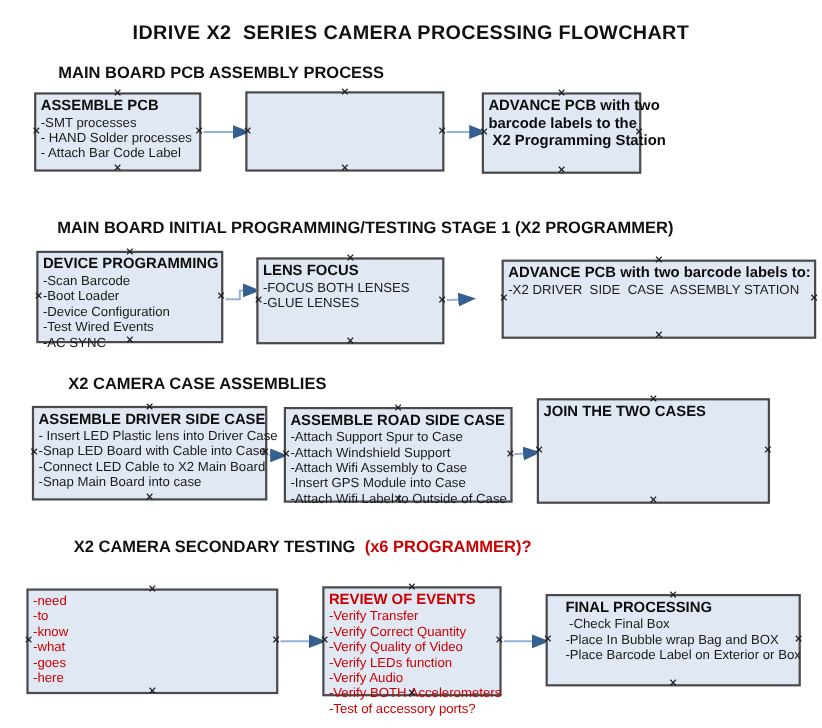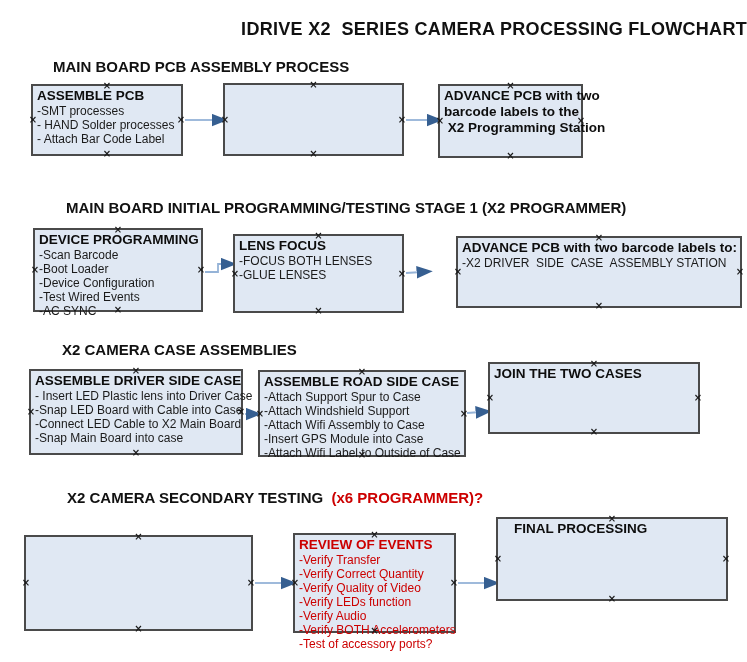--- a/index.html
+++ b/index.html
@@ -5,21 +5,21 @@
   html,body{margin:0;padding:0;background:#ffffff;}
   #canvas{
     position:relative;
     width:747px;height:662px;
     background:#ffffff;
     font-family:"Liberation Sans",sans-serif;
     overflow:hidden;
   }
   .main-title{
     position:absolute;left:0;top:19px;width:100%;
-    text-align:right;
+    text-align:center;
     font-weight:bold;font-size:18px;letter-spacing:.3px;
     color:#111;white-space:pre;
   }
   .sec-header{
     position:absolute;
     font-weight:bold;font-size:15px;color:#111;
     white-space:pre;
     margin-left:32px;
   }
   .sec-header .red-part{color:#cc0000;}
@@ -66,21 +66,21 @@
       <path d="M245,414 L251,414" marker-end="url(#ah)"></path>
       <path d="M467,413 L481,412" marker-end="url(#ah)"></path>
       <path d="M255,583 H286" marker-end="url(#ah)"></path>
       <path d="M458,583 H489" marker-end="url(#ah)"></path>
     </g>
   </svg>
 
   <div class="main-title">IDRIVE X2  SERIES CAMERA PROCESSING FLOWCHART</div>
 
   <div class="sec-header" style="left:21px;top:58px;">MAIN BOARD PCB ASSEMBLY PROCESS</div>
-  <div class="sec-header" style="left:34px;top:199px;">MAIN BOARD INITIAL PROGRAMMING/TESTING STAGE 1 (X2 PROGRAMMER)</div>
+  <div class="sec-header" style="left:20px;top:199px;">MAIN BOARD INITIAL PROGRAMMING/TESTING STAGE 1 (X2 PROGRAMMER)</div>
   <div class="sec-header" style="left:30px;top:341px;">X2 CAMERA CASE ASSEMBLIES</div>
   <div class="sec-header" style="left:35px;top:489px;"><span>X2 CAMERA SECONDARY TESTING</span><span class="red-part">  (x6 PROGRAMMER)?</span></div>
 
   <div class="flowbox" style="left:31px;top:84px;width:152px;height:72px;">
     <div class="box-title">ASSEMBLE PCB</div>
     <div class="box-items">-SMT processes
 - HAND Solder processes
 - Attach Bar Code Label</div>
   <span class="handle" style="left: 50%; top: 0%;">×</span>
       <span class="handle" style="left: 50%; top: 100%;">×</span>
@@ -150,49 +150,58 @@
     <div class="box-items">-Attach Support Spur to Case
 -Attach Windshield Support
 -Attach Wifi Assembly to Case
 -Insert GPS Module into Case
 -Attach Wifi Label to Outside of Case</div>
   <span class="handle" style="left: 50%; top: 0%;">×</span>
       <span class="handle" style="left: 50%; top: 100%;">×</span>
       <span class="handle" style="left: 0%; top: 50%;">×</span>
       <span class="handle" style="left: 100%; top: 50%;">×</span>
     </div>
-  <div class="flowbox" style="left:488px;top:362px;width:212px;height:72px;">
+  <div class="flowbox" style="left:488px;top:362px;width:212px;height:96px;">
     <div class="box-title">JOIN THE TWO CASES</div>
   <span class="handle" style="left: 50%; top: 0%;">×</span>
       <span class="handle" style="left: 50%; top: 100%;">×</span>
       <span class="handle" style="left: 0%; top: 50%;">×</span>
       <span class="handle" style="left: 100%; top: 50%;">×</span>
     </div>
 
   <div class="flowbox red" style="left:24px;top:535px;width:229px;height:96px;">
+    <div class="box-items">-need
+-to
+-know
+-what
+-goes
+-here</div>
   <span class="handle" style="left: 50%; top: 0%;">×</span>
       <span class="handle" style="left: 50%; top: 100%;">×</span>
       <span class="handle" style="left: 0%; top: 50%;">×</span>
       <span class="handle" style="left: 100%; top: 50%;">×</span>
     </div>
   <div class="flowbox red" style="left:293px;top:533px;width:163px;height:100px;">
     <div class="box-title">REVIEW OF EVENTS</div>
     <div class="box-items">-Verify Transfer
 -Verify Correct Quantity
 -Verify Quality of Video
 -Verify LEDs function
 -Verify Audio
 -Verify BOTH Accelerometers
 -Test of accessory ports?</div>
   <span class="handle" style="left: 50%; top: 0%;">×</span>
       <span class="handle" style="left: 50%; top: 100%;">×</span>
       <span class="handle" style="left: 0%; top: 50%;">×</span>
       <span class="handle" style="left: 100%; top: 50%;">×</span>
     </div>
-  <div class="flowbox" style="left:496px;top:517px;width:232px;height:84px;padding-left:16px;">
+  <div class="flowbox" style="left:496px;top:540px;width:232px;height:84px;padding-left:16px;">
     <div class="box-title">FINAL PROCESSING</div>
+    <div class="box-items"> -Check Final Box
+-Place In Bubble wrap Bag and BOX
+-Place Barcode Label on Exterior or Box</div>
   <span class="handle" style="left: 50%; top: 0%;">×</span>
       <span class="handle" style="left: 50%; top: 100%;">×</span>
       <span class="handle" style="left: 0%; top: 50%;">×</span>
       <span class="handle" style="left: 100%; top: 50%;">×</span>
     </div>
 
 </div>
 
 </body></html>

